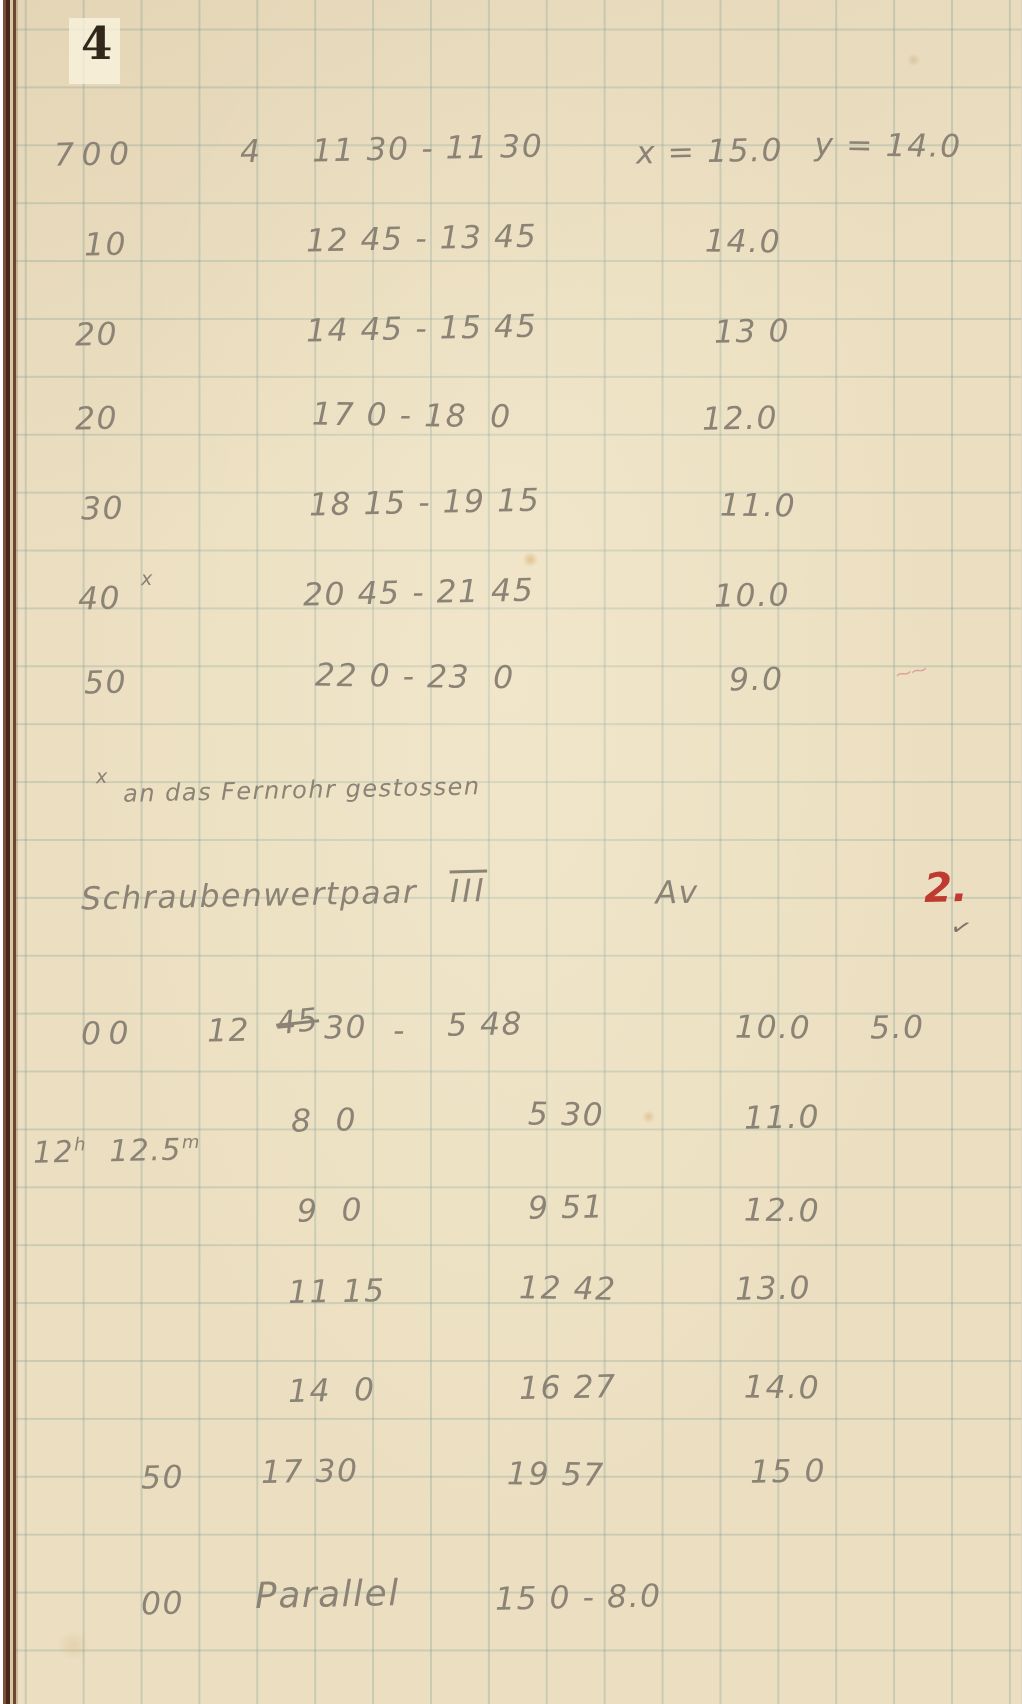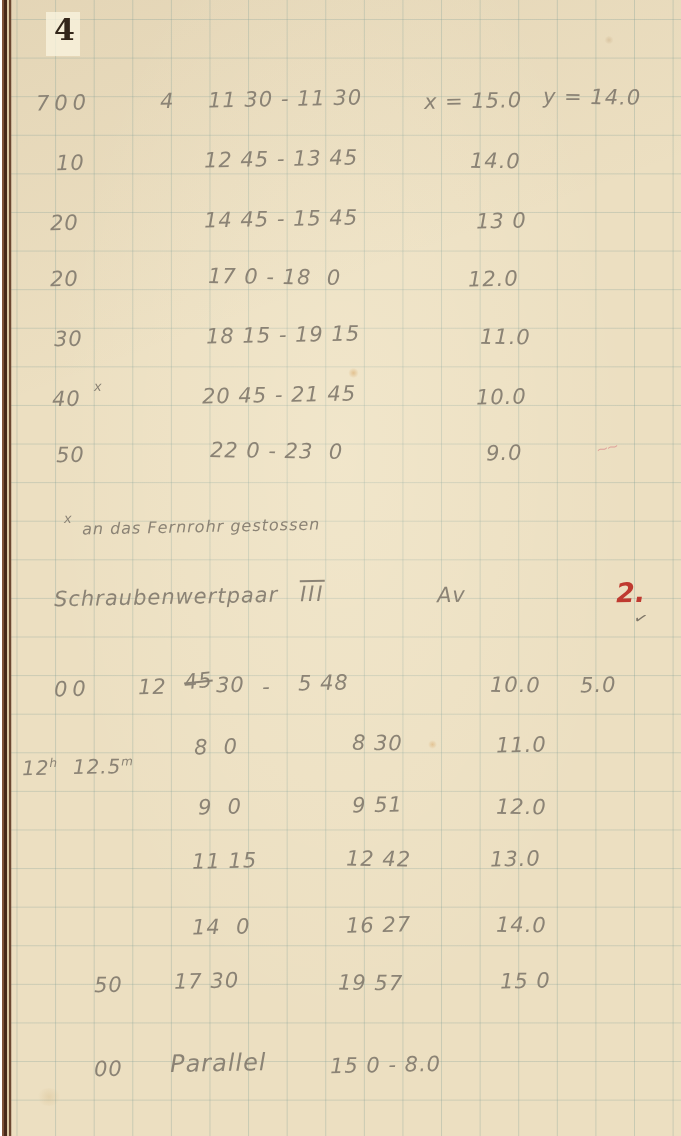--- a/index.html
+++ b/index.html
@@ -106,21 +106,21 @@
   <span class="hw wide" style="left:54px;top:678px;">00</span>
   <span class="hw" style="left:138px;top:676px;">12</span>
   <span class="hw struck" style="left:184px;top:670px;">45</span>
   <span class="hw" style="left:216px;top:674px;">30</span>
   <span class="hw" style="left:262px;top:676px;">-</span>
   <span class="hw" style="left:298px;top:672px;">5 48</span>
   <span class="hw tilt-b" style="left:490px;top:674px;">10.0</span>
   <span class="hw" style="left:580px;top:674px;">5.0</span>
 
   <span class="hw" style="left:194px;top:736px;">8  0</span>
-  <span class="hw tilt-b" style="left:352px;top:732px;">8 30</span>
+  <span class="hw tilt-b" style="left:352px;top:732px;">5 30</span>
   <span class="hw" style="left:496px;top:734px;">11.0</span>
 
   <span class="hw" style="left:22px;top:756px;font-size:20px;"><span>12</span><sup>h</sup>  <span>12.5</span><sup>m</sup></span>
 
   <span class="hw" style="left:198px;top:796px;">9  0</span>
   <span class="hw" style="left:352px;top:794px;">9 51</span>
   <span class="hw tilt-b" style="left:496px;top:796px;">12.0</span>
 
   <span class="hw" style="left:192px;top:850px;">11 15</span>
   <span class="hw tilt-b" style="left:346px;top:848px;">12 42</span>

